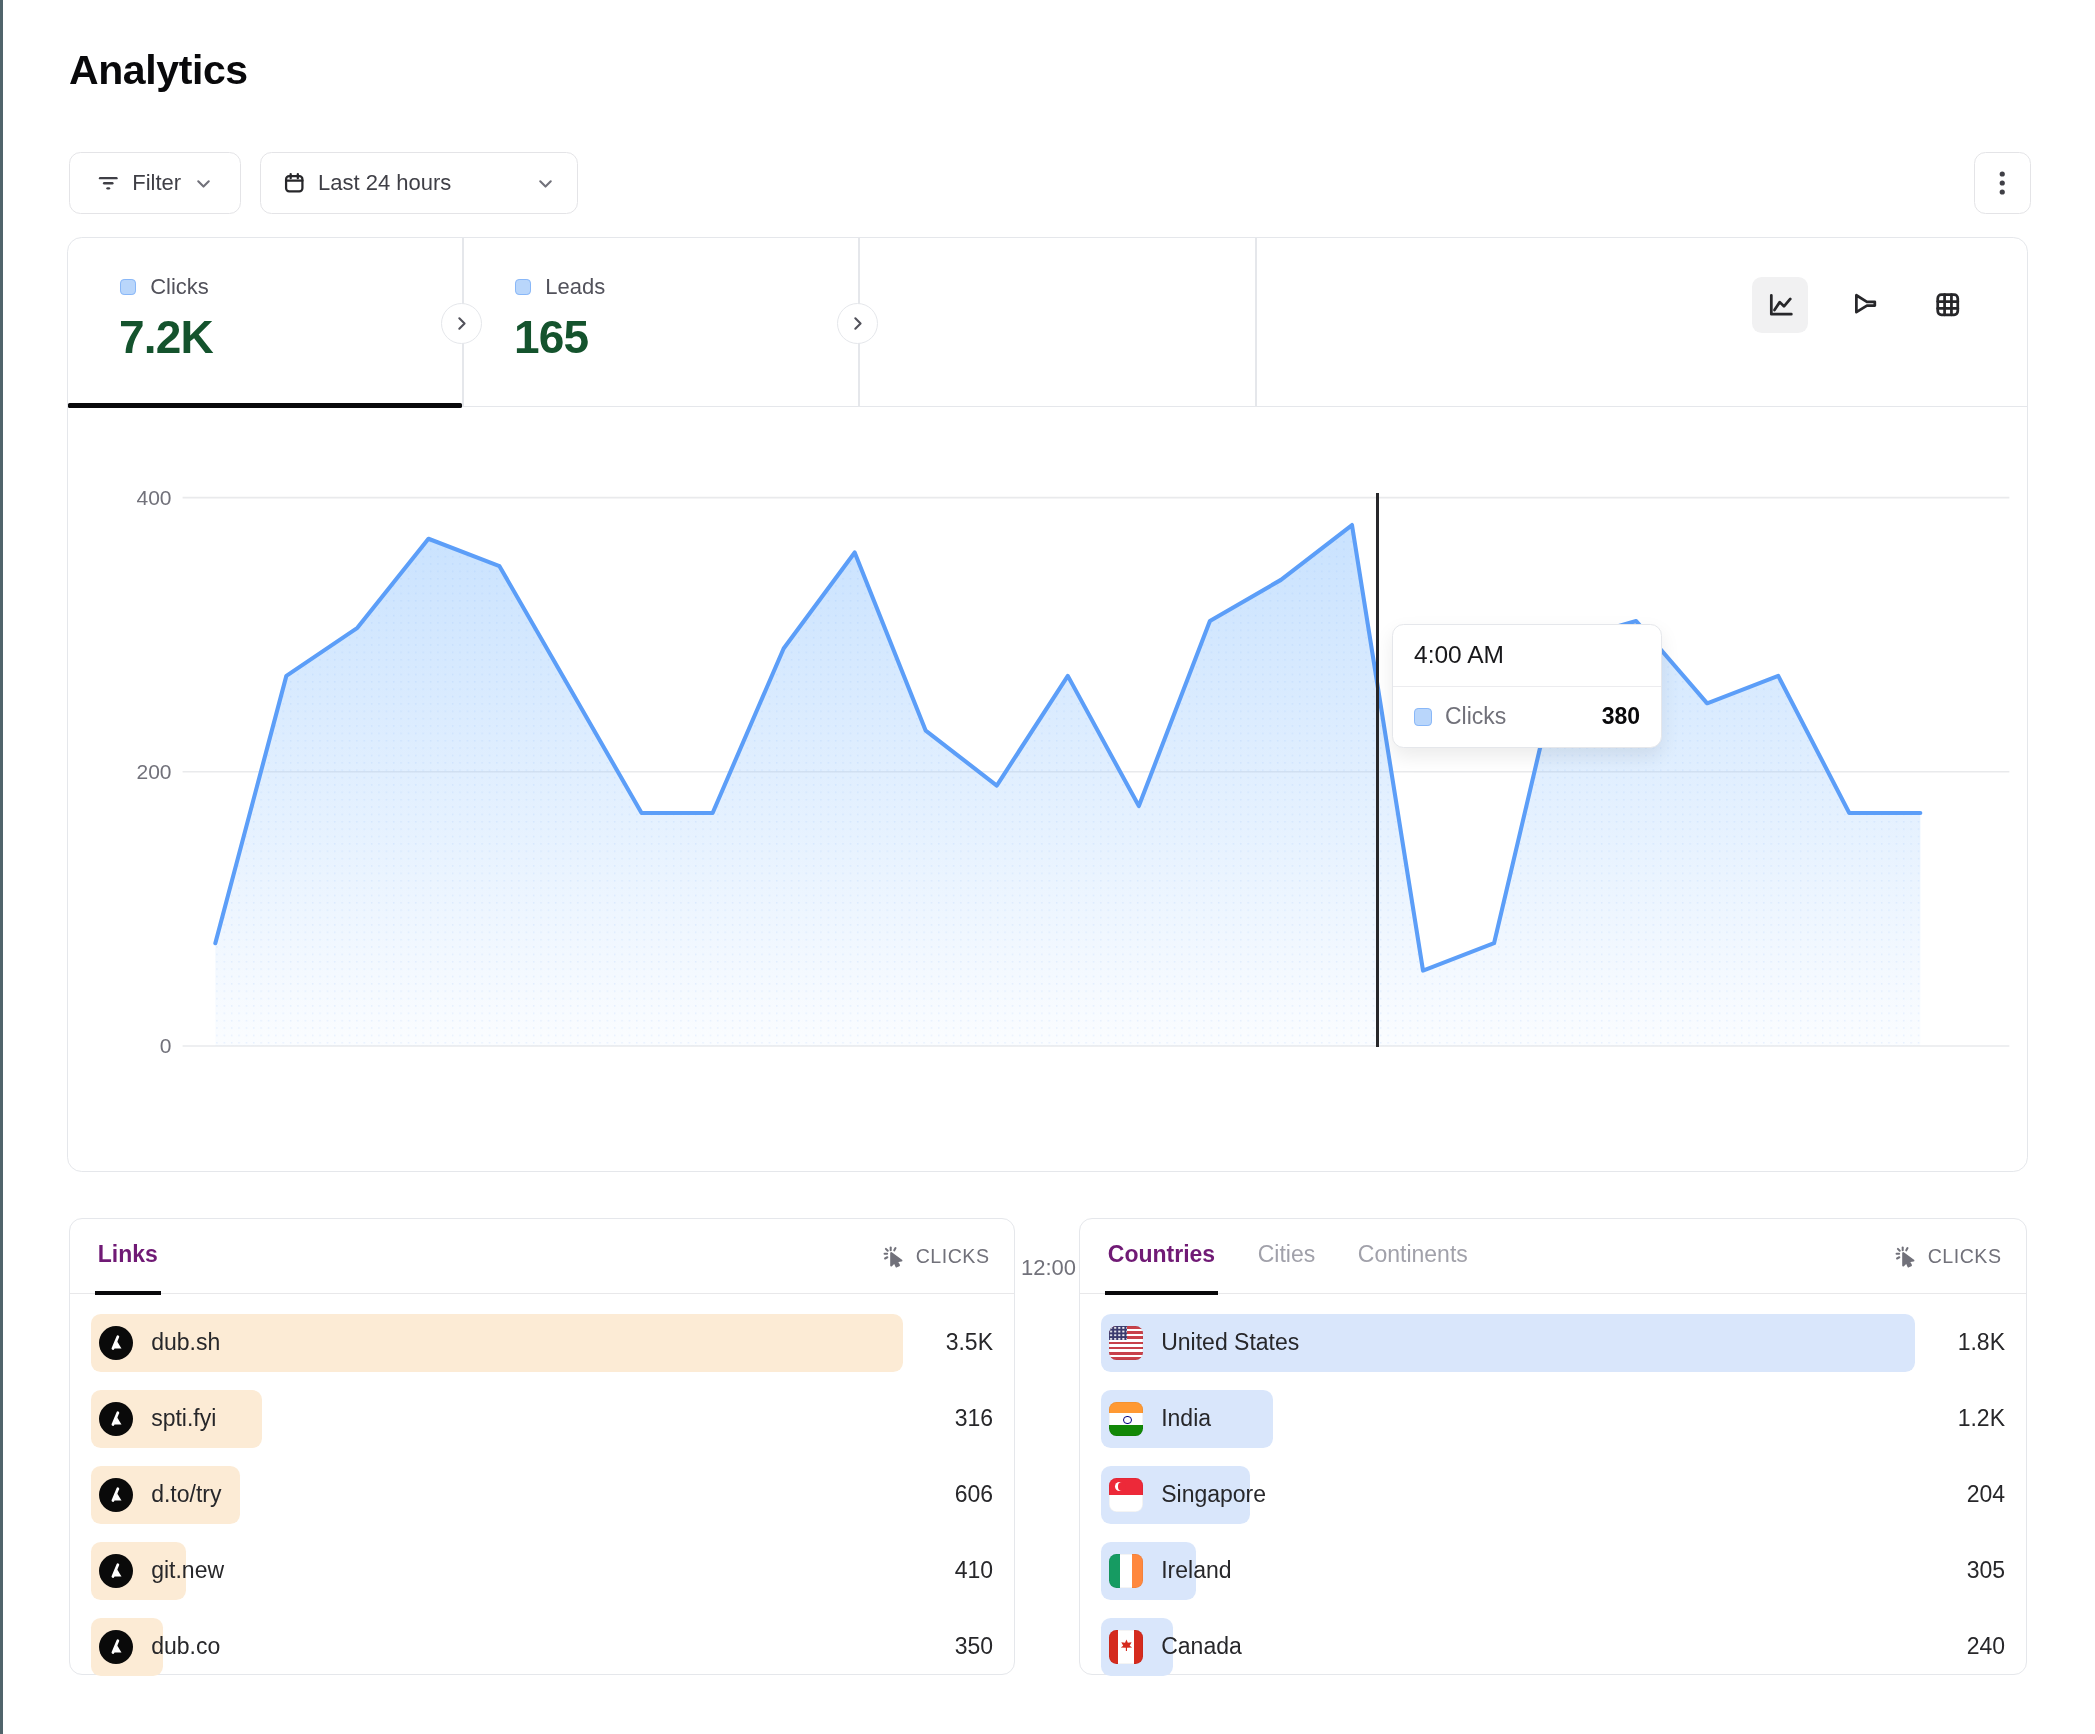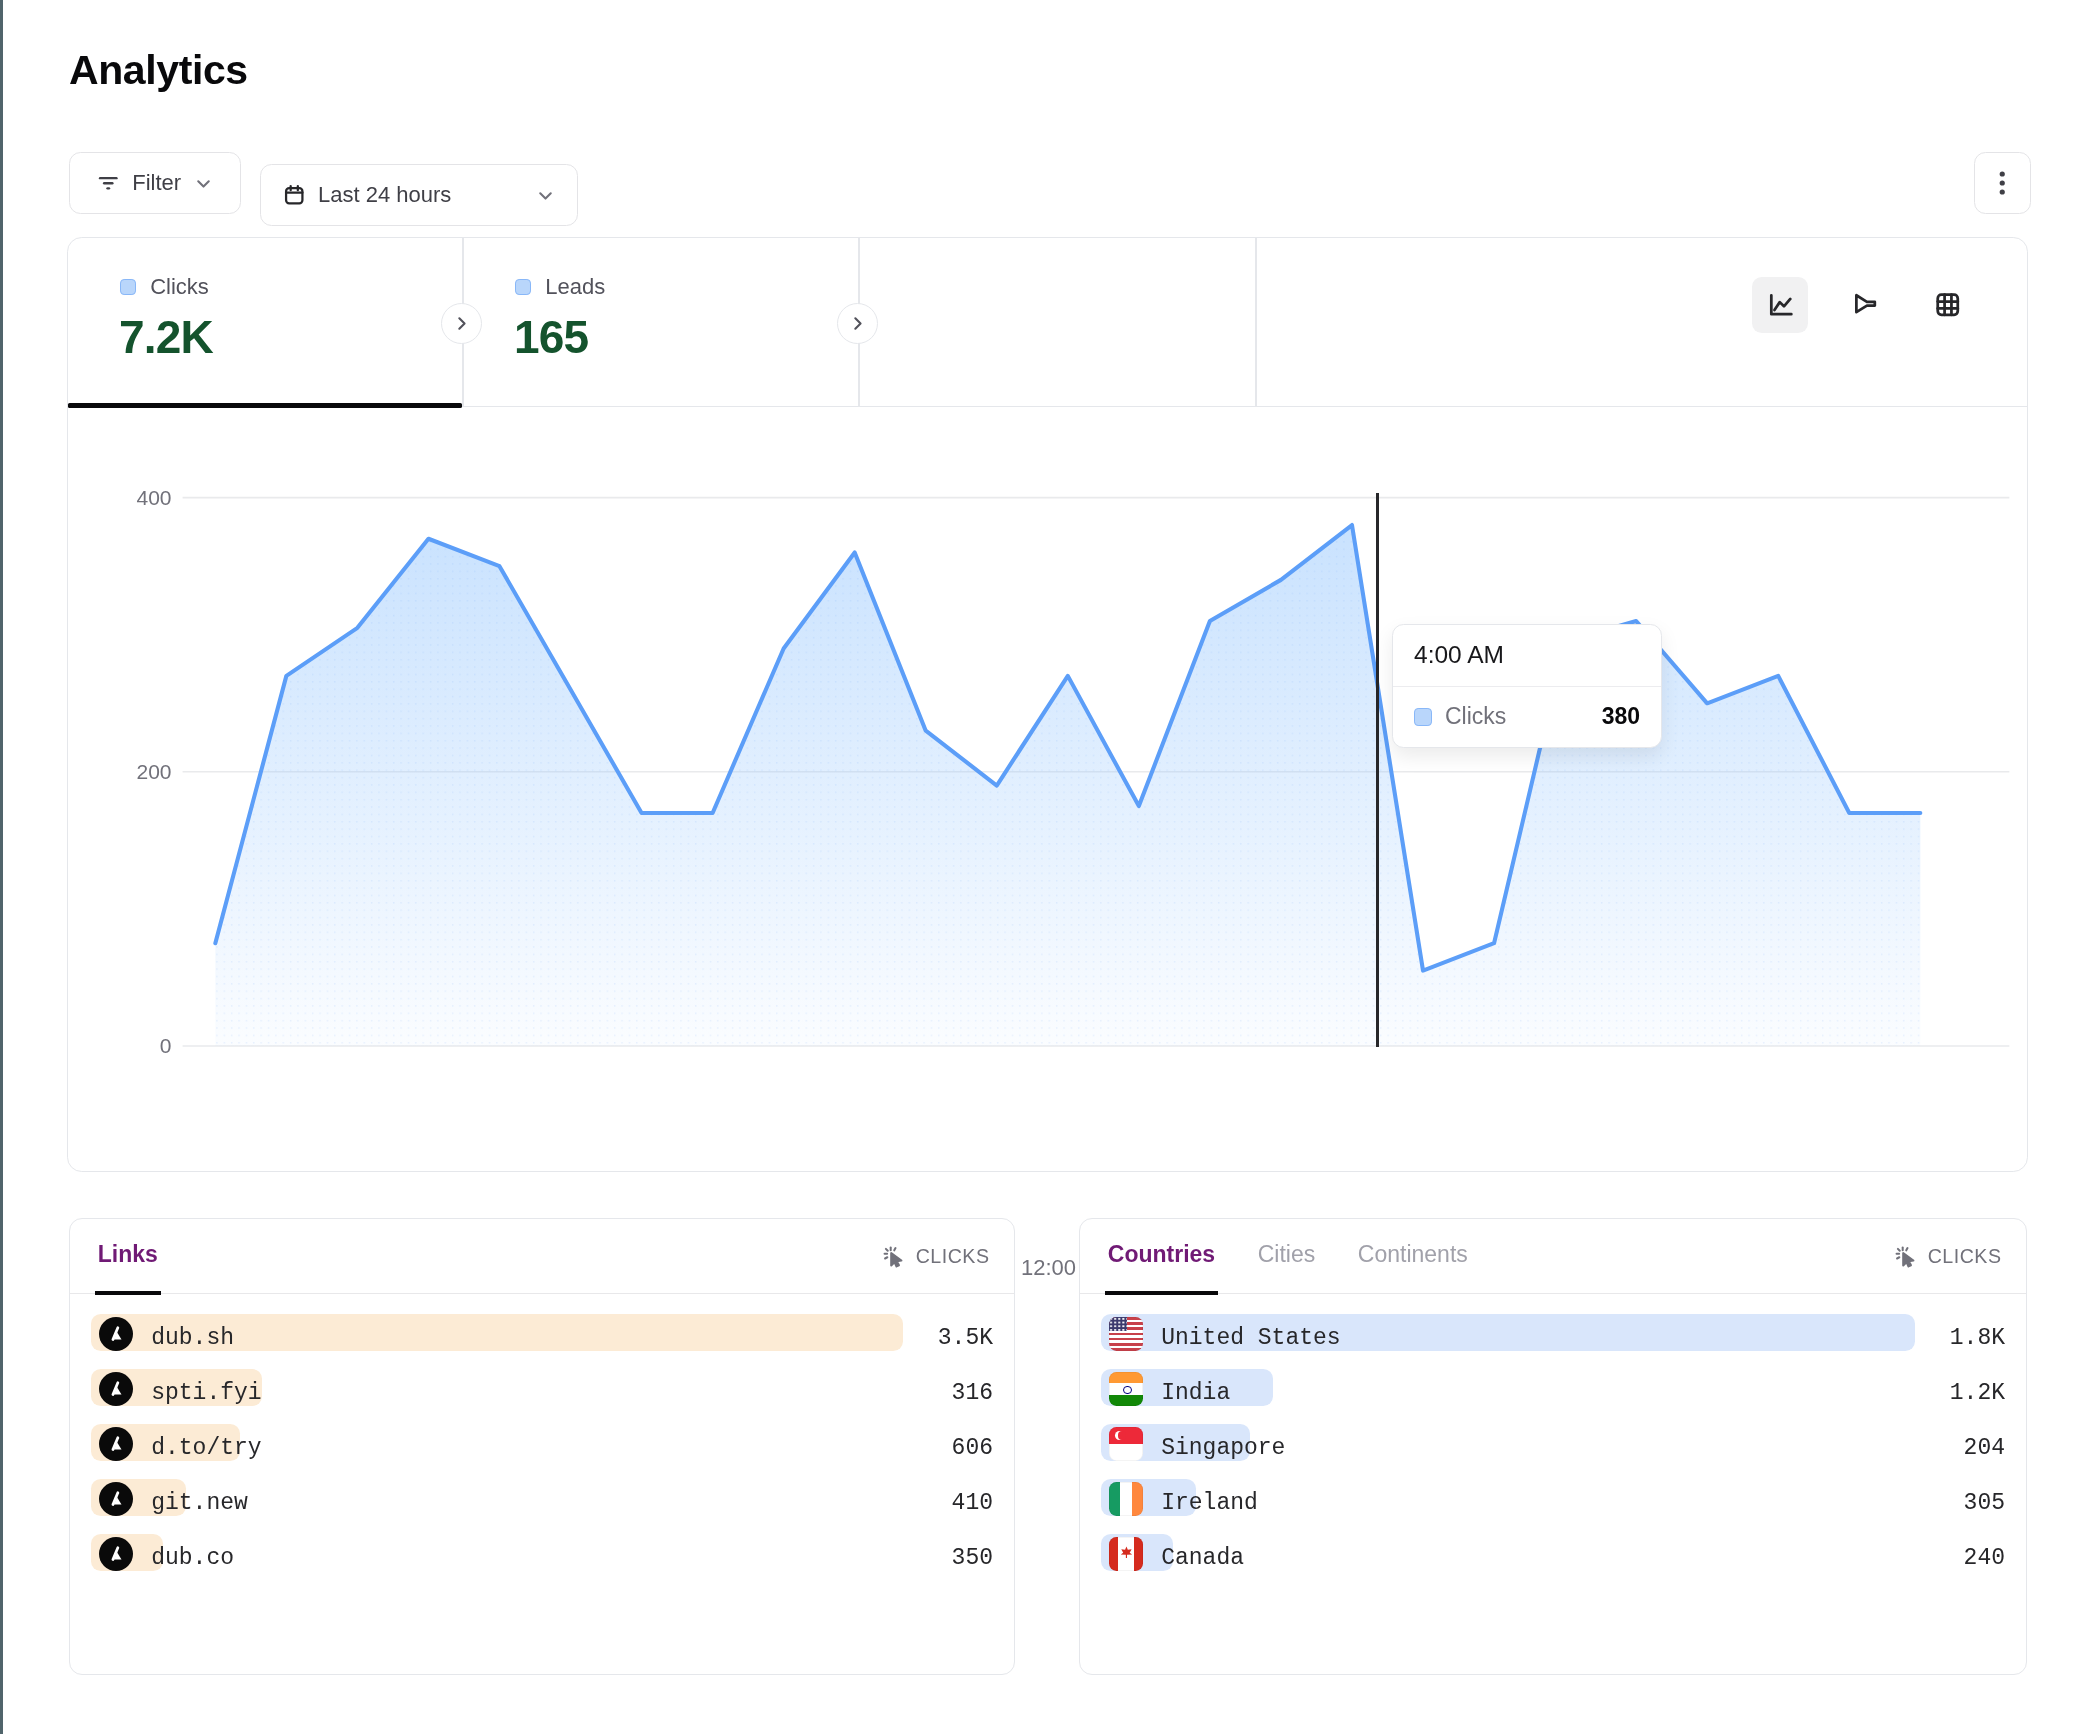--- a/index.html
+++ b/index.html
@@ -4,21 +4,21 @@
 <style>
   * { margin:0; padding:0; box-sizing:border-box; }
   html,body { width:2096px; height:1735px; background:#fff; font-family:"Liberation Sans", sans-serif; color:#18181b; overflow:hidden; }
   .edge-strip { position:absolute; left:0; top:0; width:3.3px; height:1735px; background:#50646b; }
 
   .page-title { position:absolute; left:69px; top:47px; font-size:41px; font-weight:700; letter-spacing:-0.4px; color:#09090b; }
 
   .btn { position:absolute; top:152px; height:62px; background:#fff; border:1.6px solid #e4e4e7; border-radius:11.5px; display:flex; align-items:center; gap:11.5px; font-size:22px; color:#3f3f46; cursor:pointer; }
   .btn svg { flex:0 0 auto; }
   #filter-btn { left:69px; width:172px; padding:0 19.6px; justify-content:center; }
-  #date-btn { left:260px; width:318px; padding:0 21px;margin-top:12px; }
+  #date-btn { left:260px; width:318px; padding:0 21px; }
   #date-btn .spacer { flex:1; }
   #kebab-btn { left:1974px; width:57px; padding:0; justify-content:center; }
 
   .main-card { position:absolute; left:67px; top:237px; width:1961px; height:935px; border:1.6px solid #e5e7eb; border-radius:14.7px; background:#fff; }
 
   
   .stats { position:absolute; left:0; top:0; width:100%; height:169px; border-bottom:1.6px solid #e5e7eb; }
   .stat-card { position:absolute; top:0; height:100%; cursor:pointer; }
   .stat-label { position:absolute; top:36px; display:flex; align-items:center; gap:14.7px; font-size:22px; color:#52525b; }
   .chip { width:15.5px; height:15.5px; border-radius:4.1px; background:#b9d6fb; border:1.6px solid #88b7f8; }
@@ -51,21 +51,21 @@
   .panel { position:absolute; top:1218px; height:457px; background:#fff; border:1.6px solid #e5e7eb; border-radius:13px; }
   #links-panel { left:69px; width:946px; }
   #countries-panel { left:1079px; width:948px; }
   .panel-head { height:75px; border-bottom:1.6px solid #e8e8ea; display:flex; align-items:stretch; padding:0 24.5px; }
   .panel-tabs { display:flex; gap:36px; }
   .ptab { display:flex; align-items:center; font-size:23px; font-weight:600; color:#701a75; border-bottom:4.9px solid transparent; margin-bottom:-1.6px; padding:0 3.3px; cursor:pointer; }
   .ptab.inactive { color:#a1a1aa; font-weight:500; }
   .ptab.active { border-color:#09090b; }
   .metric { margin-left:auto; display:flex; align-items:center; gap:9.8px; font-size:19.6px; font-weight:500; letter-spacing:0.5px; color:#71717a; }
   .rows { padding:19.6px 21px 21px 21px; display:flex; flex-direction:column; gap:18px; }
-  .row { position:relative; height:37px; display:flex; align-items:flex-end; cursor:pointer;font-family:Liberation Mono, monospace; }
+  .row { position:relative; height:58px; display:flex; align-items:center; cursor:pointer; }
   .row-bar { position:absolute; left:0; top:0; height:100%; border-radius:9.8px; z-index:0; }
   #links-panel .row-bar { background:#fcebd5; }
   #countries-panel .row-bar { background:#d9e6fb; }
   .row-icon { position:relative; z-index:1; margin-left:8.2px; width:34px; height:34px; display:flex; align-items:center; justify-content:center; }
   .row-label { position:relative; z-index:1; margin-left:18px; font-size:23px; color:#27272a; }
   .row-value { position:relative; z-index:1; margin-left:auto; font-size:23px; color:#27272a; }
 
   
   .flag { width:34px; height:34px; border-radius:7.4px; overflow:hidden; position:relative; box-shadow:inset 0 0 0 0.8px rgba(0,0,0,0.06); }
   .flag-us { background:repeating-linear-gradient(180deg,#c8414b 0 2.6px,#fff 2.6px 5.2px); }

